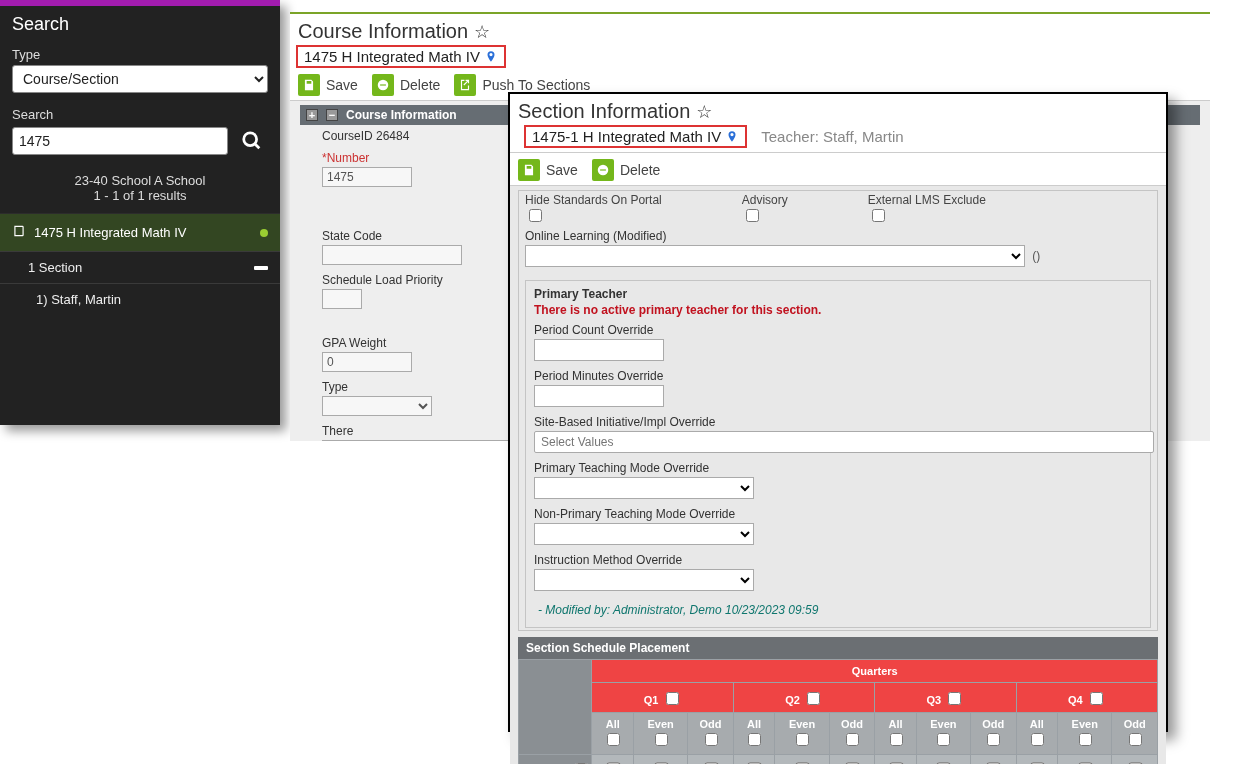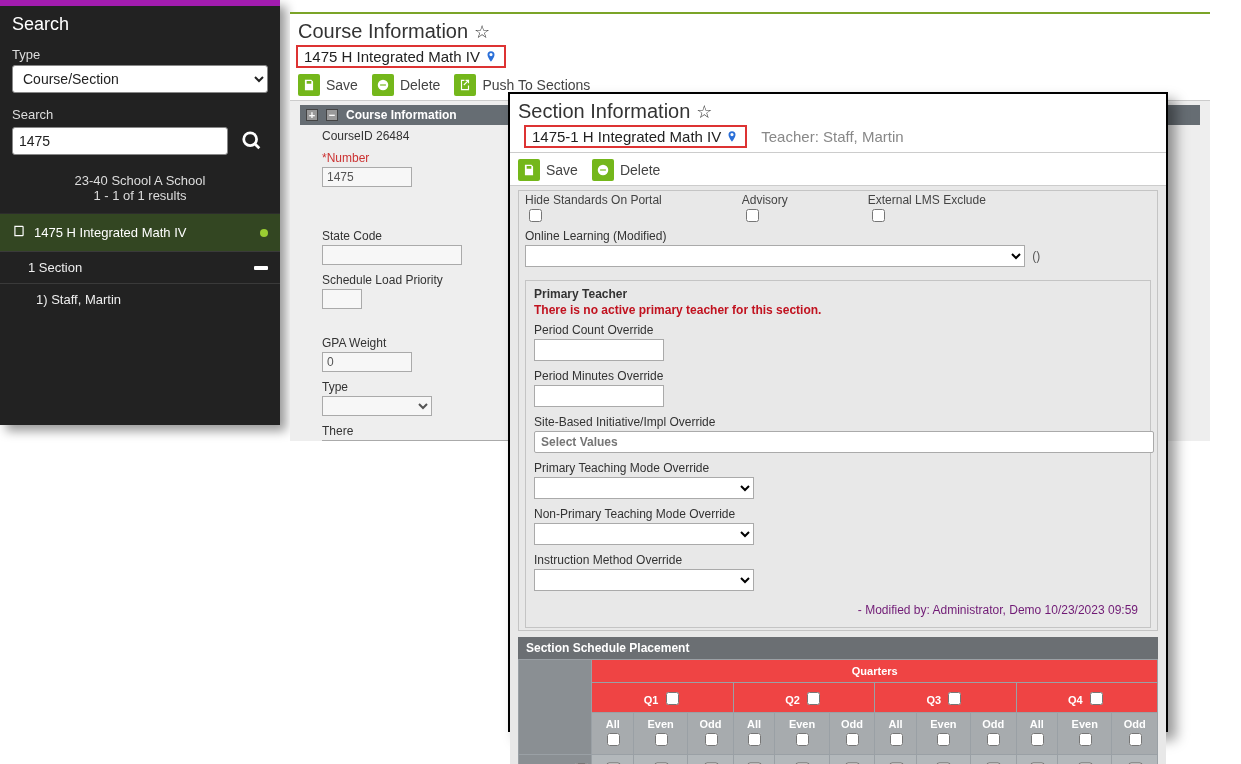--- a/index.html
+++ b/index.html
@@ -256,25 +256,24 @@
   .sub-group .warn { color: #c1121f; font-weight: bold; margin: 2px 0 6px; }
   .sinput { width: 130px; height: 20px; border:1px solid #aaa; background:#fff; }
   .sel-sm { width: 220px; height: 22px; border:1px solid #aaa; background:#fff; }
   .pill-input {
     width: 620px; height: 24px;
     border: 1px solid #bbb;
     border-radius: 2px;
     color: #999;
     padding-left: 6px;
     background: #fff;
-    font-weight: bold;
   }
   .modified {
-    text-align: right;
-    color: #701a75;
+    font-style: italic;
+    color: #0f766e;
     padding: 4px 4px 2px;
   }
   
   .ssp {
     margin-top: 6px;
     background: #6b6f73;
   }
   .ssp .ssp-title {
     color: #fff;
     font-weight: bold;

